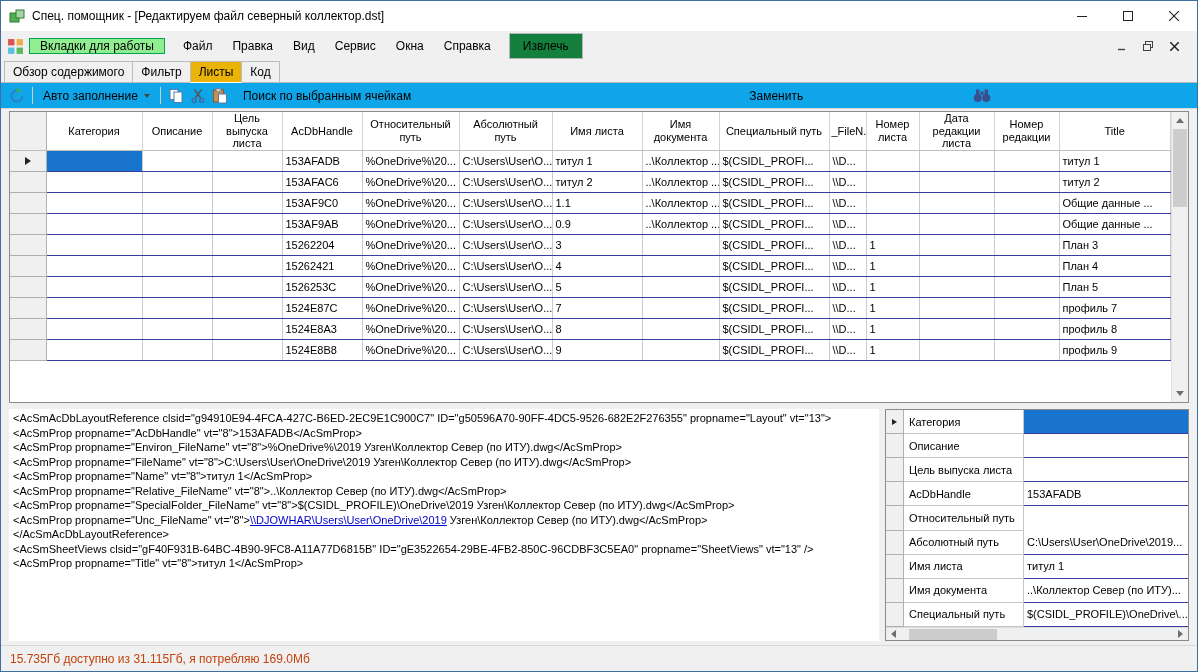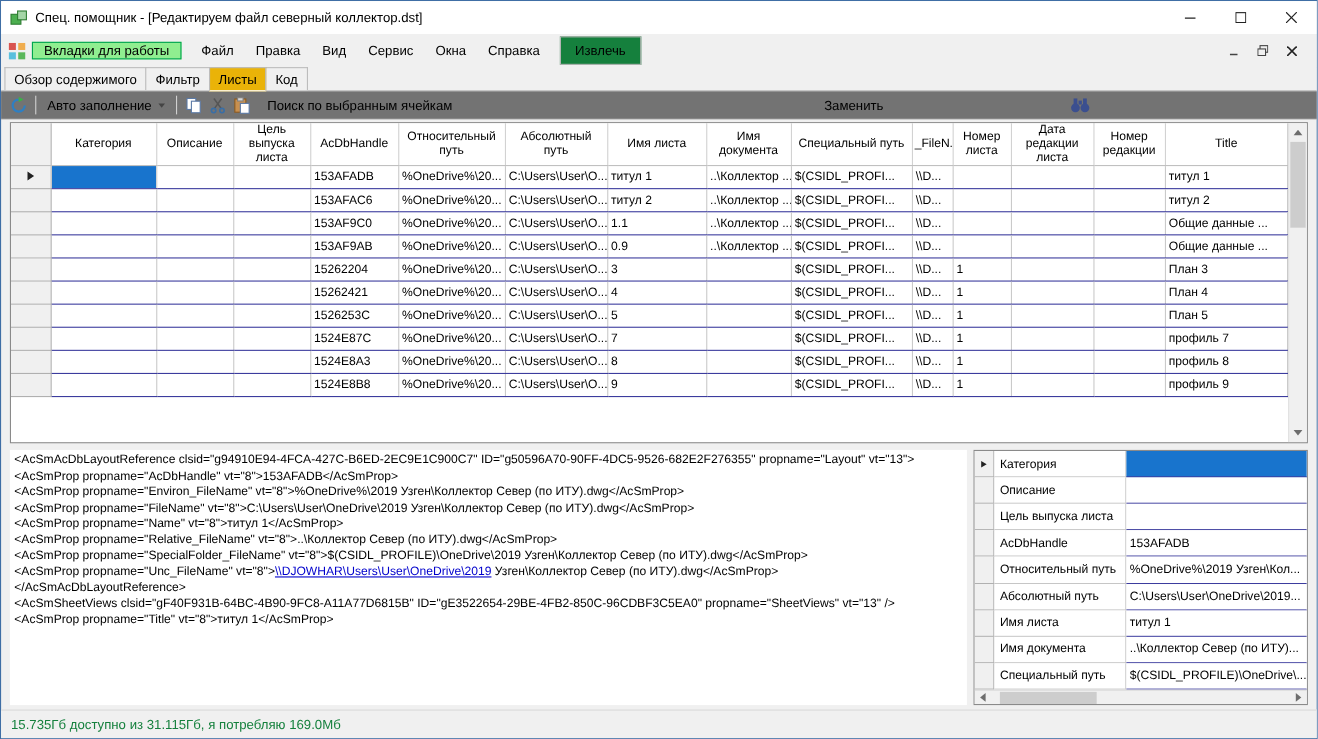--- a/index.html
+++ b/index.html
@@ -38,21 +38,21 @@
   
   .tabstrip { height:22px; display:flex; align-items:flex-end; padding-left:3px;
               background:#f0f0f0; border-bottom:1px solid #bcbcbc; flex:0 0 auto; }
   .tab { padding:3px 8px; font-size:12px; height:21px; background:#f0f0f0;
          border:1px solid #bcbcbc; border-bottom:none; margin-right:-1px;
          white-space:nowrap; cursor:default; }
   .tab.active { background:#eab308; height:22px; margin-bottom:-1px; border-bottom:1px solid #fff;
                 position:relative; z-index:2; }
 
   
-  .toolbar { height:26px; background:#737373; border-bottom:1px solid #d7d7d7;
+  .toolbar { height:26px; background:#0ea5e9; border-bottom:1px solid #d7d7d7;
              display:flex; align-items:center; padding:0 5px; font-size:12px; flex:0 0 auto; }
   .tool-btn { width:22px; height:22px; display:flex; align-items:center; justify-content:center; }
   .tool-sep { width:1px; height:17px; background:#d0d0d0; margin:0 4px; }
   .autofill { display:flex; align-items:center; padding:3px 6px; cursor:default; }
   .dd-arrow { width:0; height:0; border-left:3.5px solid transparent; border-right:3.5px solid transparent;
               border-top:4px solid #444; margin-left:6px; }
   .search-label { margin-left:12px; white-space:nowrap; }
   .replace-label { margin-left:338px; white-space:nowrap;text-align:right; }
   .find-btn { margin-left:168px; }
 
@@ -105,21 +105,21 @@
                 display:flex; align-items:center; white-space:nowrap; overflow:hidden; background:#fff; }
   .prop-value.selected { background:var(--selection-blue); }
   .hscroll { height:13px; background:#f0f0f0; border-top:1px solid #dcdcdc;
              display:flex; align-items:center; flex:0 0 auto; }
   .hs-btn { width:15px; height:13px; display:flex; align-items:center; justify-content:center; }
   .hs-thumb { width:88px; height:11px; background:#cdcdcd; margin-left:8px; }
   .hs-track { flex:1; }
 
   
   .statusbar { margin-top:auto; height:26px; background:#f0f0f0; border-top:1px solid #d9d9d9;
-               display:flex; align-items:center; padding-left:9px; font-size:12px; color:#15803d;
+               display:flex; align-items:center; padding-left:9px; font-size:12px; color:#c2410c;
                flex:0 0 auto; }
 </style>
 </head>
 <body>
 
 <div class="window">
 
   <div class="titlebar">
     <svg class="app-icon" viewBox="0 0 16 16">
       <rect x="1" y="5" width="9" height="9" fill="#4caf50" stroke="#2e7d32"></rect>
@@ -496,21 +496,20 @@
             <div class="prop-value"></div>
           </div>
           <div class="prop-row">
             <div class="prop-sel"></div>
             <div class="prop-label">AcDbHandle</div>
             <div class="prop-value">153AFADB</div>
           </div>
           <div class="prop-row">
             <div class="prop-sel"></div>
             <div class="prop-label">Относительный путь</div>
-            <div class="prop-value">%OneDrive%\2019 Узген\Кол...</div>
           </div>
           <div class="prop-row">
             <div class="prop-sel"></div>
             <div class="prop-label">Абсолютный путь</div>
             <div class="prop-value">C:\Users\User\OneDrive\2019...</div>
           </div>
           <div class="prop-row">
             <div class="prop-sel"></div>
             <div class="prop-label">Имя листа</div>
             <div class="prop-value">титул 1</div>

